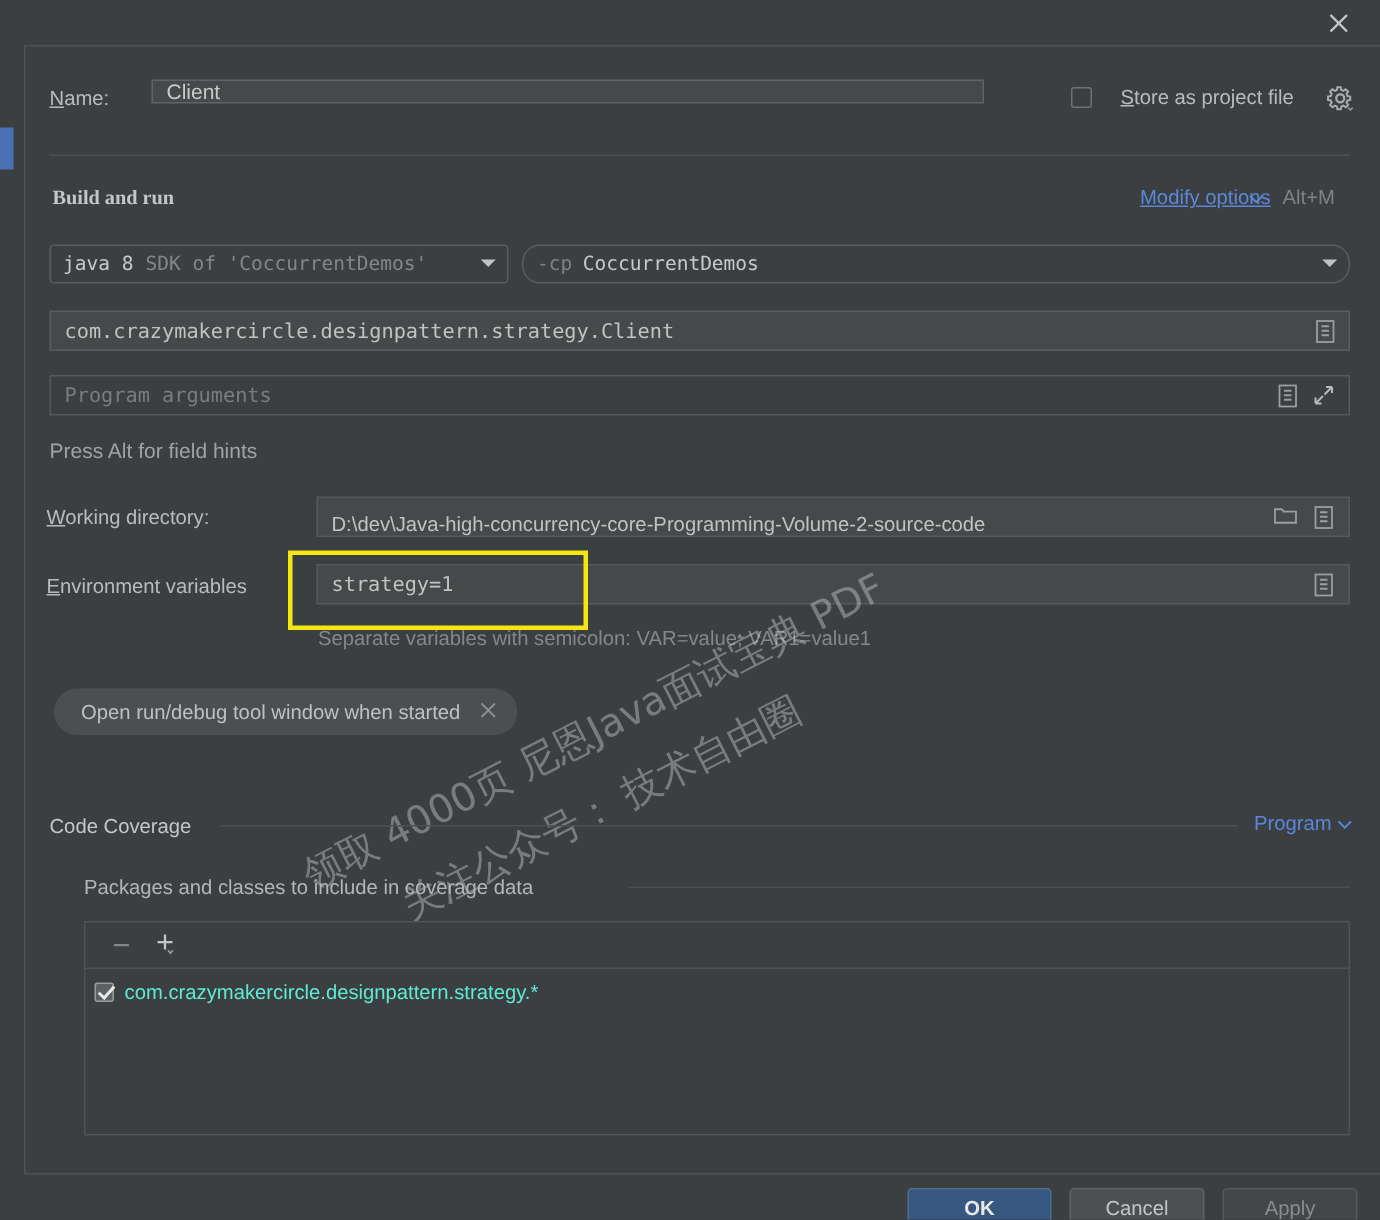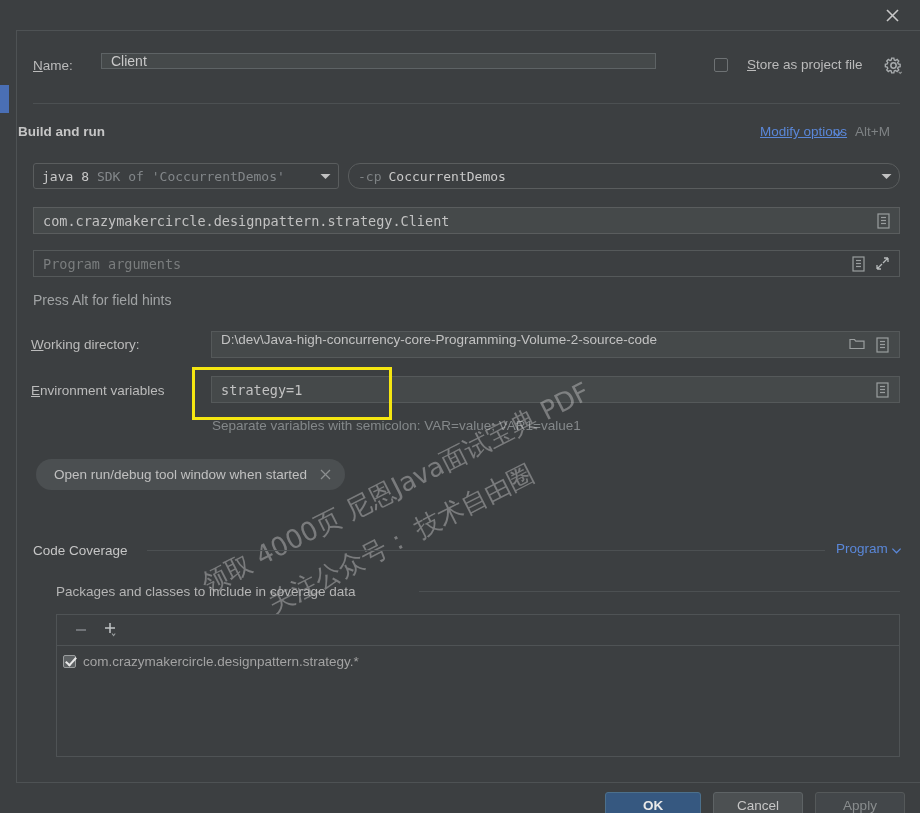--- a/index.html
+++ b/index.html
@@ -67,21 +67,21 @@
   }
   .gear { position: absolute; left: 884px; top: 56px; }
 
   
   .sep {
     position: absolute; height: 1px; background: #4c5052;
   }
   .sect-title {
     position: absolute; font-size: 13.5px; font-weight: bold; color: #c6c6c6;
   }
-  .build-title { left: 18px; top: 124px; }
+  .build-title { left: 35px; top: 124px; font-family: Liberation Serif, serif; }
   .modify-options {
     position: absolute; left: 722px; top: 124px;
     font-size: 13.5px; color: #5a87d8; cursor: pointer; margin-left: 38px;
   }
   .modify-options u { text-decoration: underline; }
   .mo-chev { position: absolute; left: 832px; top: 125px; color: #5a87d8; }
   .altm { position: absolute; left: 855px; top: 124px; font-size: 13.5px; color: #7e8284; }
 
   
   .jdk-combo {
@@ -125,21 +125,21 @@
   }
   .hint {
     position: absolute; left: 33px; top: 292px; font-size: 14px; color: #a0a3a4;
   }
 
   
   .wd-label { position: absolute; left: 31px; top: 337px; }
   .wd-field {
     position: absolute; left: 211px; top: 331px; width: 689px; height: 27px;
     background: #45494a; border: 1px solid #55595a; box-sizing: border-box;
-    display:flex; align-items:flex-start; padding: 0 9px;
+    display:flex; align-items:flex-end; padding: 0 9px;
     font-size: 13.5px; color: #c2c2c2;
   }
   
   .env-label { position: absolute; left: 31px; top: 383px; }
   .env-field {
     position: absolute; left: 211px; top: 376px; width: 689px; height: 27px;
     background: #45494a; border: 1px solid #55595a; box-sizing: border-box;
     display:flex; align-items:center; padding: 0 9px;
     font-family: "DejaVu Sans Mono", monospace; font-size: 13.5px; color: #c2c2c2;
   }
@@ -180,21 +180,21 @@
     border-bottom: 1px solid #4f5355; box-sizing: border-box;
     display: flex; align-items: center; gap: 4px; padding-left: 12px;
   }
   .tb-btn {
     width: 26px; height: 24px; display:flex; align-items:center; justify-content:center;
     cursor: pointer;
   }
   .cov-row {
     position: absolute; left: 58px; top: 650px; width: 840px; height: 22px;
     display: flex; align-items: center; gap: 7px; padding-left: 5px;
-    font-size: 13.5px; color: #a3a3a3;
+    font-size: 13.5px; color: #5eead4;
   }
   .cov-cbox {
     width: 13px; height: 13px; box-sizing: border-box; position: relative;
     border: 1px solid #9a9d9e; background: #5d6163; border-radius: 2px;
     flex: 0 0 auto;
   }
   .cov-cbox::after {
     content: ""; position: absolute; left: 4px; top: -1px;
     width: 4px; height: 9px; border: solid #e8e8e8; border-width: 0 2px 2px 0;
     transform: rotate(42deg);

